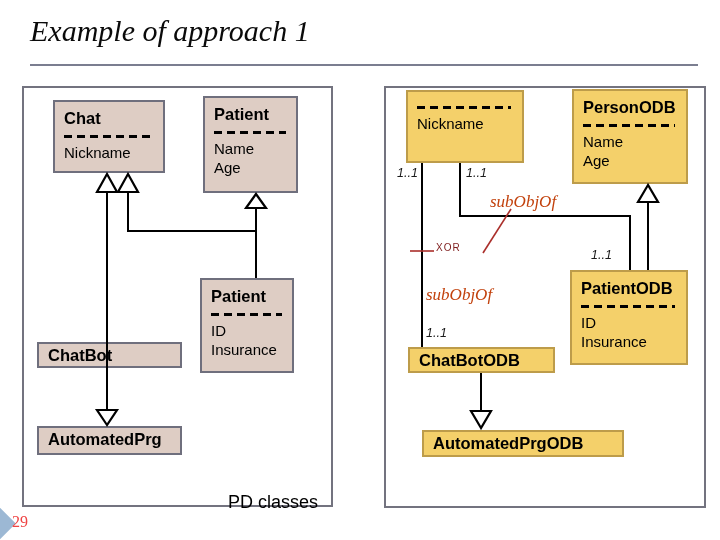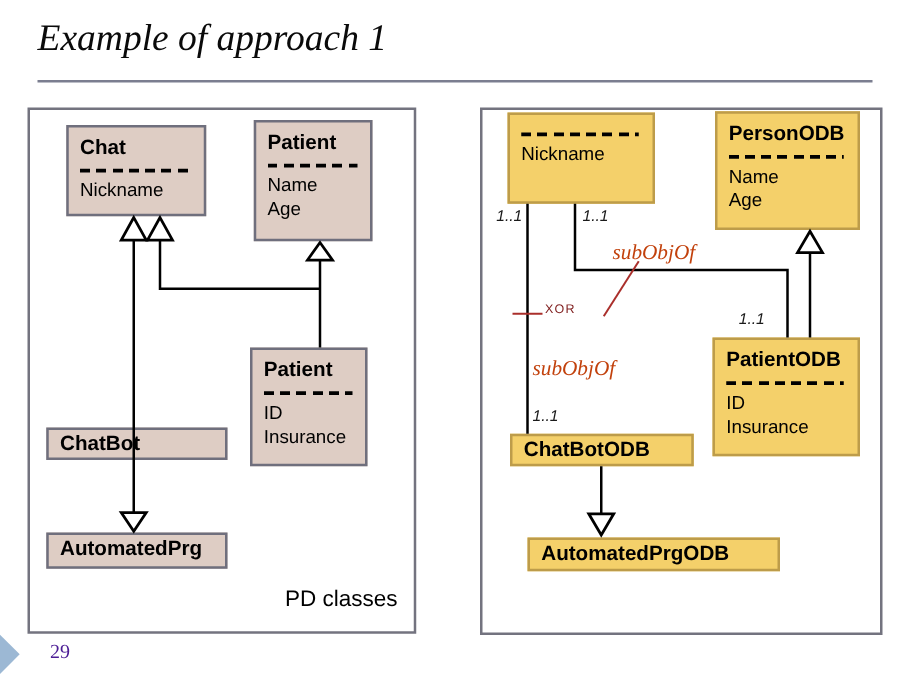--- a/index.html
+++ b/index.html
@@ -39,22 +39,22 @@
 
   .panel-label { position: absolute; font-size: 18px; color: #000; white-space: nowrap; }
   .mult   { position: absolute; font-size: 12.5px; color: #1a1a1a; white-space: nowrap; font-style: italic; }
   .subobj { position: absolute; font-family: "Liberation Serif", serif; font-style: italic;
             font-size: 17px; color: #c2410c; white-space: nowrap; }
   .xor    { position: absolute; font-size: 10px; letter-spacing: 1px; color: #7f1d1d; white-space: nowrap; }
 
   .connector-layer { position: absolute; left: 0; top: 0; pointer-events: none; }
 
   .page-num {
-    position: absolute; left: 40px; top: 513px;
-    font-family: "Liberation Serif", serif; font-size: 16px; color: #4c1d95;
+    position: absolute; left: 12px; top: 513px;
+    font-family: "Liberation Serif", serif; font-size: 16px; color: #ef4444;
   }
   .nav-diamond {
     position: absolute; left: -12px; top: 512px; width: 23px; height: 23px;
     transform: rotate(45deg); background: #9cb8d4;
   }
 </style>
 </head>
 <body>
 
 <div class="slide">
@@ -85,21 +85,21 @@
     </div>
 
     <div class="class-box pd-box slim" style="left:13px;top:254px;width:145px;height:26px">
       <div class="class-title">ChatBot</div>
     </div>
 
     <div class="class-box pd-box slim" style="left:13px;top:338px;width:145px;height:29px">
       <div class="class-title">AutomatedPrg</div>
     </div>
 
-    <div class="panel-label" style="right:13px;top:381px">PD classes</div>
+    <div class="panel-label" style="right:13px;top:404px">PD classes</div>
   </div>
 
   <div class="panel panel-oodb">
 
     <div class="class-box oodb-box" style="left:20px;top:2px;width:118px;height:73px">
       <div class="dash-sep"></div>
       <div class="class-attr">Nickname</div>
     </div>
 
     <div class="class-box oodb-box" style="left:186px;top:1px;width:116px;height:95px">

